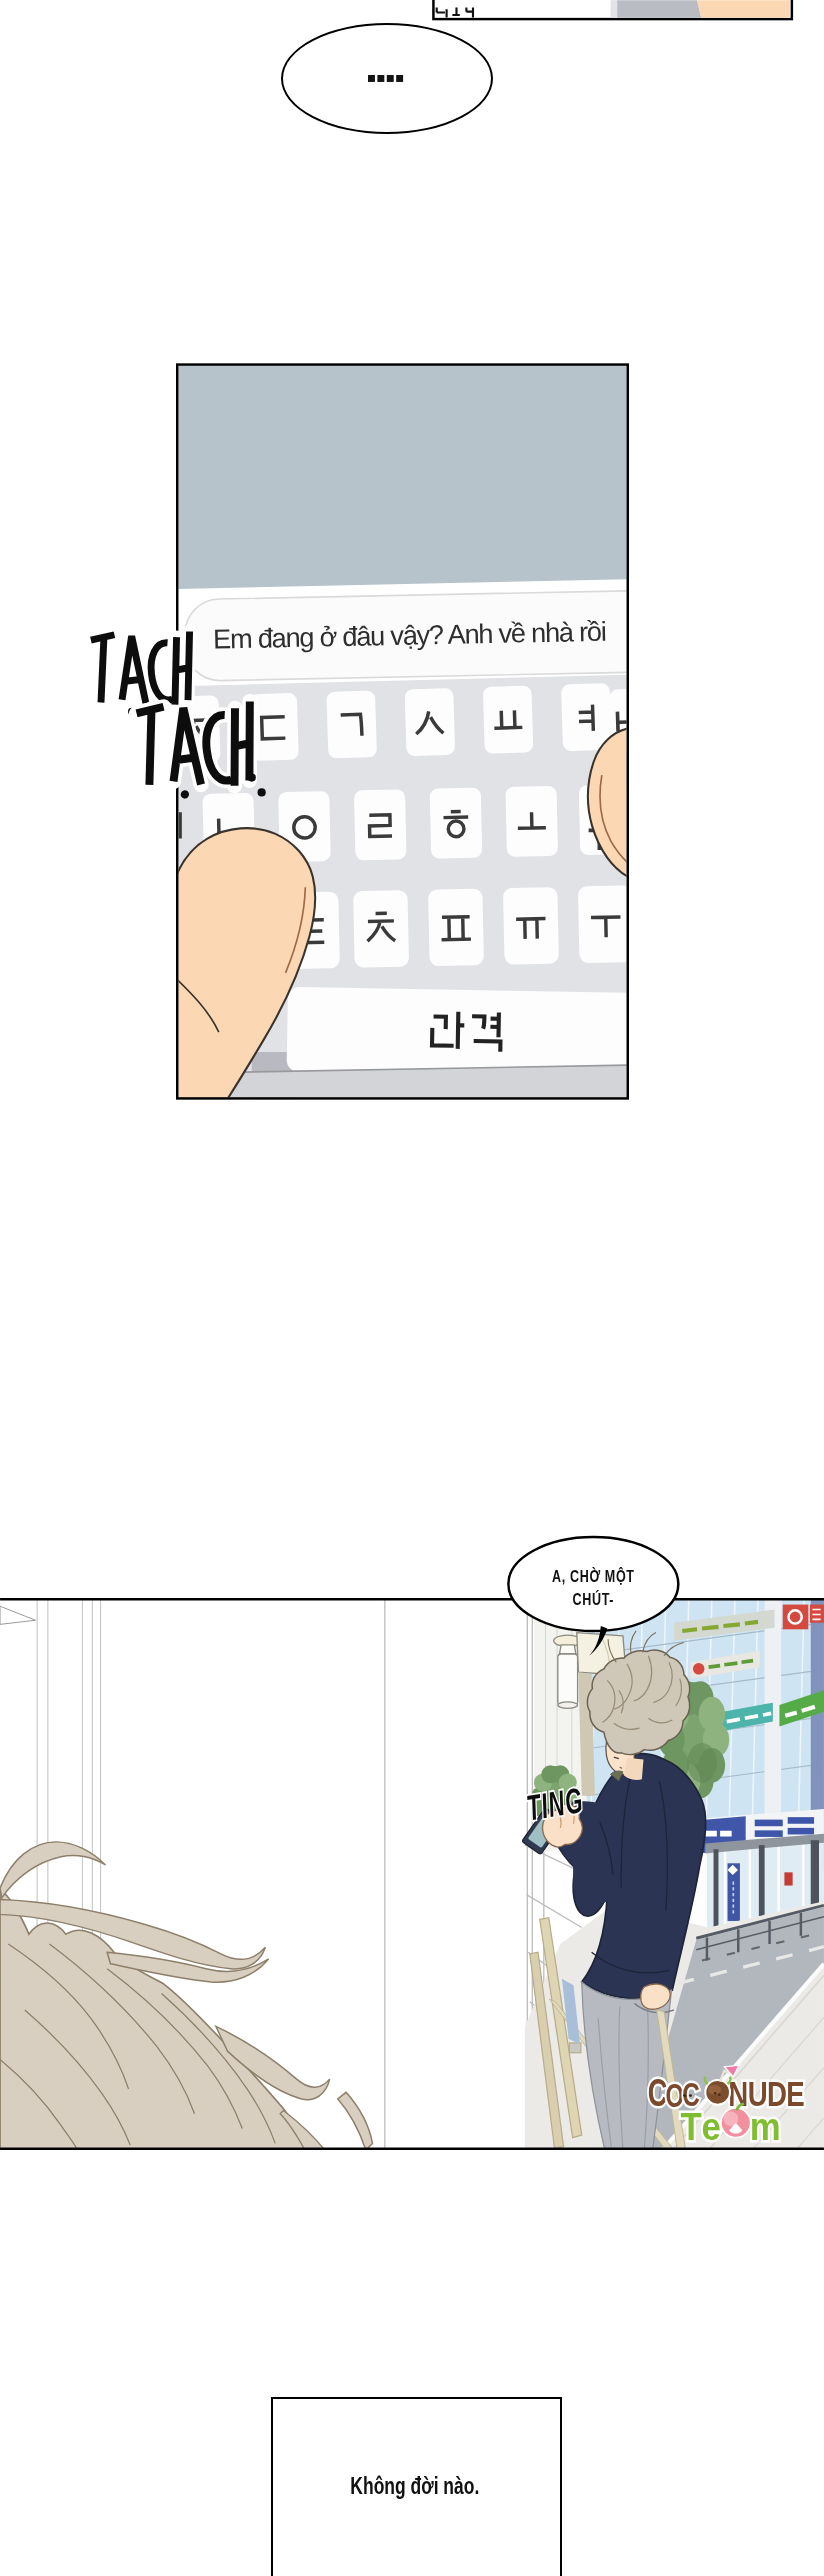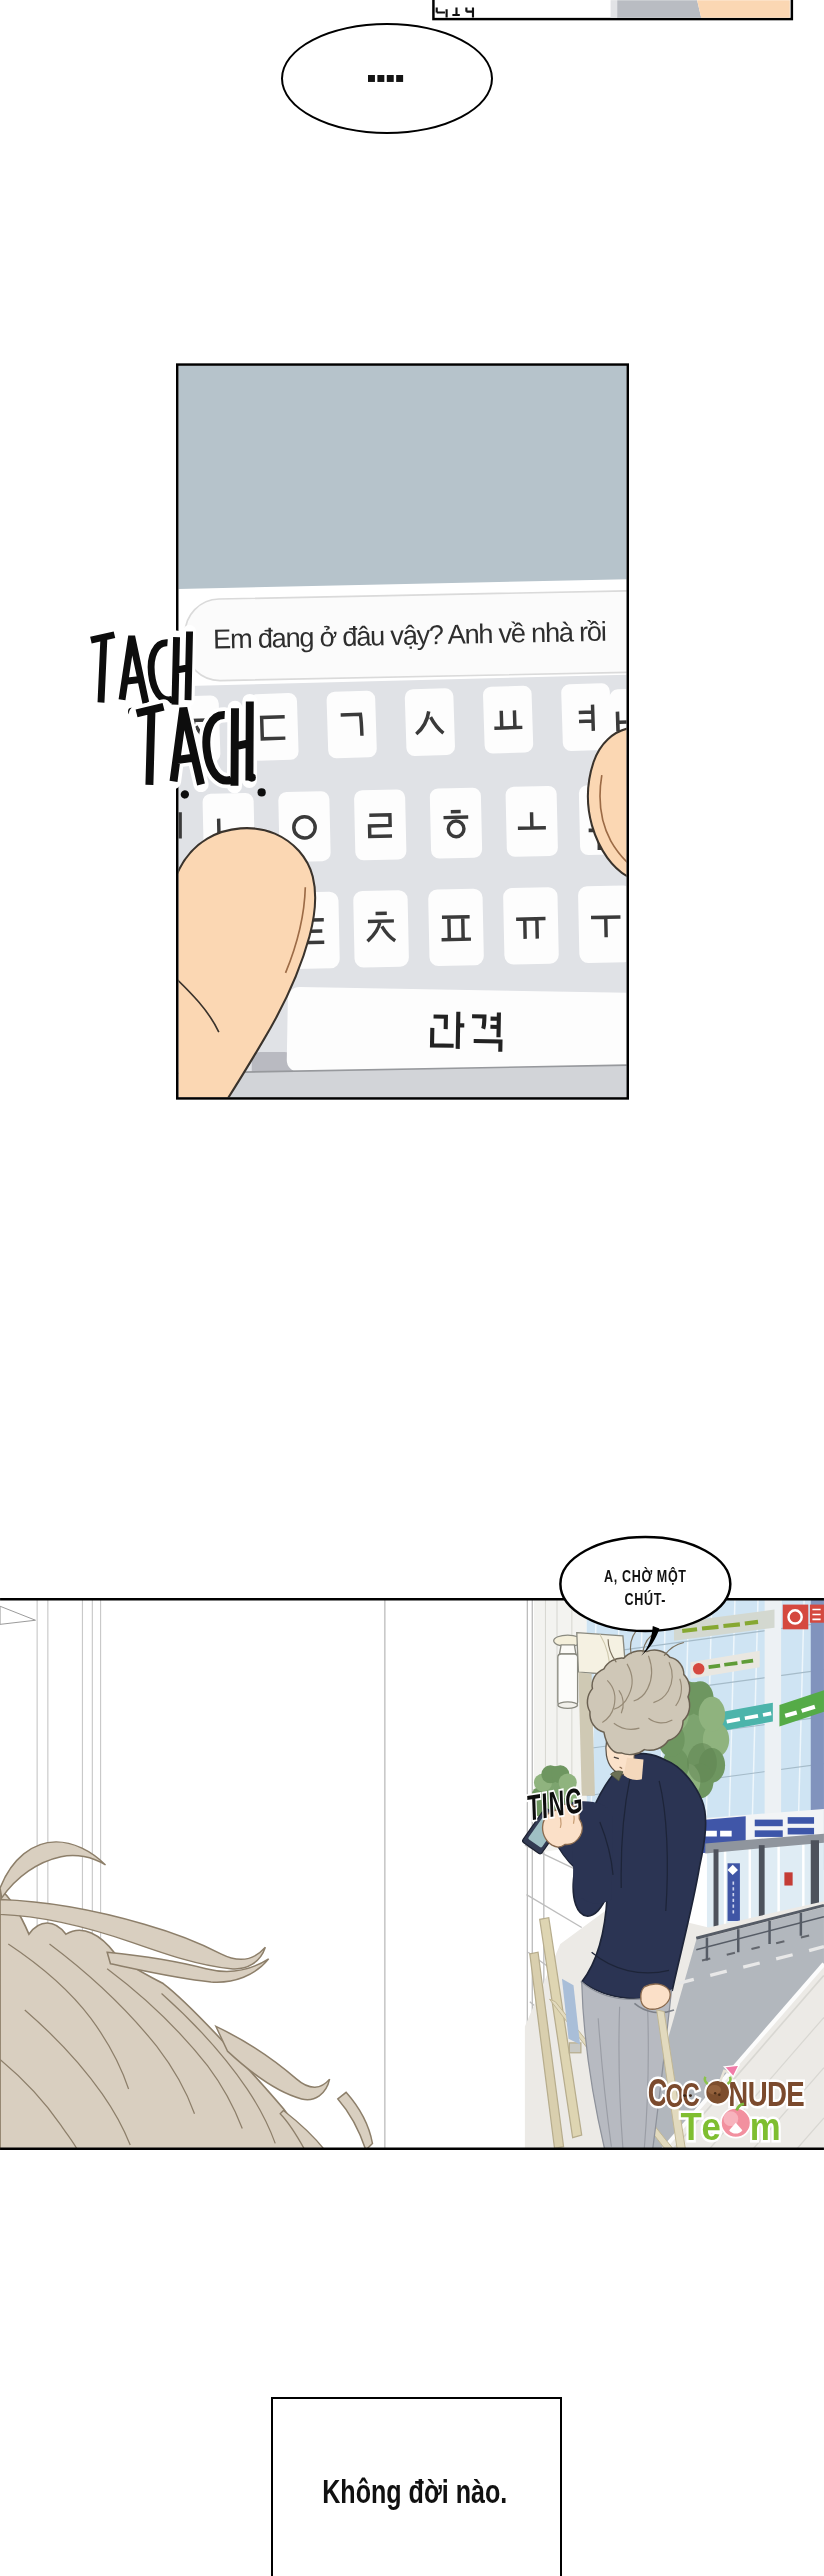--- a/index.html
+++ b/index.html
@@ -484,26 +484,26 @@
 <circle cx="0" cy="0" r="18" fill="#f2909f" stroke="#fff" stroke-width="2"></circle>
 <circle cx="-6" cy="-5" r="9" fill="#f7b3bd"></circle>
 <path d="M-8,9 a10,10 0 0 0 16,0 l-8,-9 Z" fill="#fff"></path>
 <path d="M1,-15 q2,-7 9,-8" stroke="#7cb83e" stroke-width="3.5" fill="none"></path>
 </g>
 </g>
 </g>
 <path d="M0,1.5 H1000 M0,668.5 H1000" stroke="#000" stroke-width="3"></path>
 </svg>
 
-<div class="abs" style="left:552px;top:1532px;width:190px;height:132px;">
+<div class="abs" style="left:500px;top:1532px;width:190px;height:132px;">
 <svg width="190" height="132" viewBox="0 0 230 160">
 <ellipse cx="113" cy="63" rx="103" ry="57" fill="#fff" stroke="#000" stroke-width="3"></ellipse>
 <path d="M122,114 C121,128 117,140 108,150 C118,142 126,130 130,117 Z" fill="#000"></path>
 <g font-family="Liberation Sans" font-weight="bold" fill="#111" text-anchor="middle">
 <text x="0" y="0" font-size="19.5" transform="translate(113,60) scale(0.78,1)" letter-spacing="1">A, CHỜ MỘT</text>
 <text x="0" y="0" font-size="19.5" transform="translate(113,88) scale(0.78,1)" letter-spacing="1">CHÚT-</text>
 </g>
 </svg>
   </div>
 
 <div class="abs" style="left:271px;top:2397px;width:287px;height:185px;border:2.1px solid #000;border-bottom:none;background:#fff;"></div>
 
-<div class="abs" style="left:271px;top:2473px;width:287px;text-align:center;font-weight:bold;font-size:33px;color:#111;"><span style="display:inline-block;transform:scale(0.76,1);">Không đời nào.</span></div>
+<div class="abs" style="left:271px;top:2473px;width:287px;text-align:center;font-weight:bold;font-size:23px;color:#111;"><span style="display:inline-block;transform:scale(0.76,1);">Không đời nào.</span></div>
 
 </body></html>

